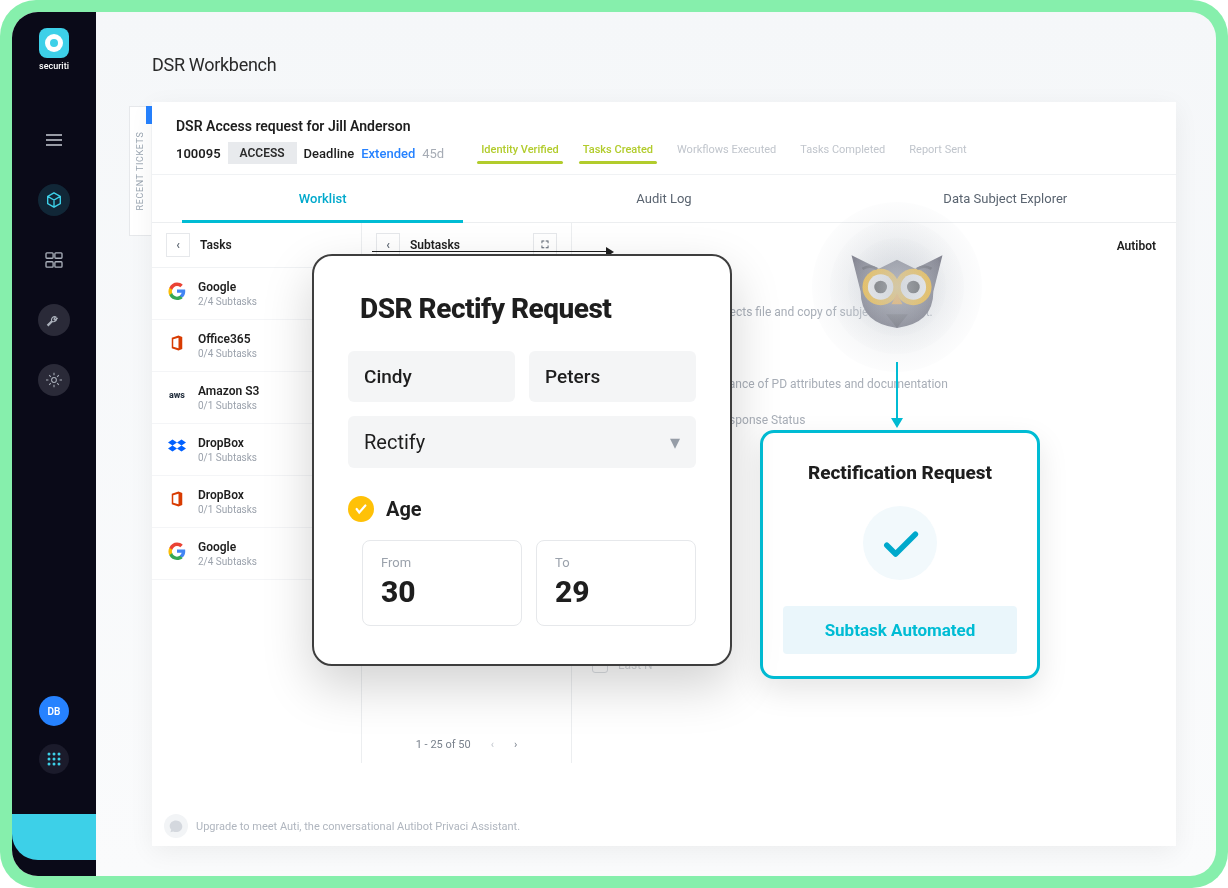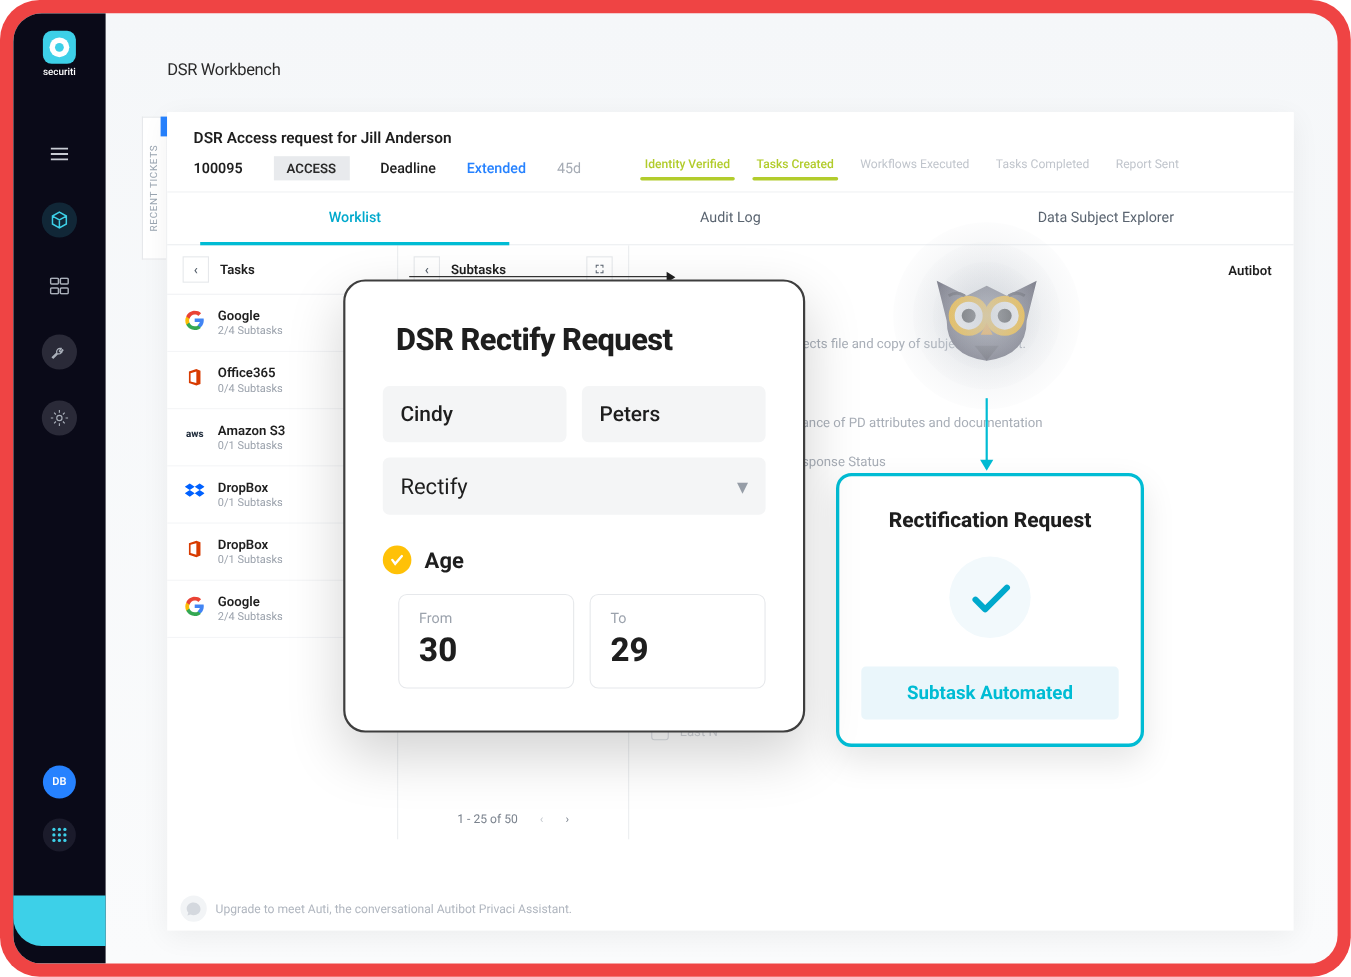--- a/index.html
+++ b/index.html
@@ -1,20 +1,20 @@
 <!DOCTYPE html>
 <html><head>
 <meta charset="utf-8">
 <style>
 * { margin: 0; padding: 0; box-sizing: border-box; font-family: -apple-system, BlinkMacSystemFont, "Segoe UI", Roboto, sans-serif; }
 body { background: #fff; width: 1228px; height: 888px; overflow: hidden; }
 
 .device-frame {
   position: absolute; top: 0; left: 0; width: 1228px; height: 888px;
-  background: #ef4444; border-radius: 36px; padding: 12px;
+  background: #86efac; border-radius: 36px; padding: 12px;
 }
 .screen {
   width: 100%; height: 100%; background: linear-gradient(to bottom, #f5f7f9, #fafbfc);
   border-radius: 26px; overflow: hidden; position: relative;
 }
 
 
 .rail {
   position: absolute; left: 0; top: 0; bottom: 0; width: 84px;
   background: #0a0a18; display: flex; flex-direction: column; align-items: center;
@@ -34,40 +34,40 @@
 .rail-icon.blue { background: rgba(61,208,232,0.15); color: #3dd0e8; }
 .rail-icon.gray { background: #2a2a38; }
 
 .rail-bottom { margin-top: auto; display: flex; flex-direction: column; gap: 18px; align-items: center; padding-bottom: 40px; }
 .avatar { width: 30px; height: 30px; border-radius: 50%; background: #2682ff; color: #fff; font-size: 10px; font-weight: 600; display: flex; align-items: center; justify-content: center; }
 .dots-icon { width: 30px; height: 30px; border-radius: 50%; background: #1b1b2b; display: flex; align-items: center; justify-content: center; }
 .blue-strip { width: 100%; height: 46px; background: linear-gradient(to top, #3dd0e8, #3dd0e8); border-radius: 0 0 0 26px; }
 
 
 .main { position: absolute; left: 84px; right: 0; top: 0; bottom: 0; }
-.page-title { position: absolute; top: 42px; left: 56px; font-size: 15px; font-weight: 400; color: #2a2a2a; letter-spacing: -0.3px; }
+.page-title { position: absolute; top: 42px; left: 56px; font-size: 18px; font-weight: 400; color: #2a2a2a; letter-spacing: -0.3px; }
 
 .content-card {
   position: absolute; top: 90px; left: 56px; right: 40px; bottom: 30px;
   background: #fff; box-shadow: 0 6px 24px rgba(0,0,0,0.06);
 }
 
 
 .recent-tab {
   position: absolute; top: 94px; left: 33px; width: 22px; height: 130px;
   background: #fff; border: 1px solid #e6e8eb; border-right: none;
   display: flex; align-items: center; justify-content: center;
 }
 .recent-tab span { transform: rotate(-90deg); font-size: 9px; letter-spacing: 0.6px; color: #9aa5b1; white-space: nowrap; }
 .recent-chevron { position: absolute; top: 94px; left: 50px; width: 18px; height: 18px; background: #2682ff; display: flex; align-items: center; justify-content: center; }
 
 
 .card-header { padding: 16px 24px 10px; border-bottom: 1px solid #f0f2f4; background: #fff; }
 .req-title { font-size: 14px; font-weight: 600; color: #1e1e1e; margin-bottom: 8px; }
-.req-meta { display: flex; align-items: center; gap: 28px; font-size: 13px; }
+.req-meta { display: flex; align-items: center; gap: 7px; font-size: 13px; }
 .req-id { color: #1e1e1e; font-weight: 600; }
 .badge-access { background: #e8eaed; padding: 4px 12px; font-size: 12px; font-weight: 600; color: #2a2a2a; }
 .deadline-label { color: #1e1e1e; font-weight: 500; }
 .deadline-ext { color: #2682ff; font-weight: 500; }
 .deadline-days { color: #a6acb5; }
 
 .stage-row { display: inline-flex; gap: 24px; font-size: 11px; color: #c0c5cc; margin-left: 30px; }
 .stage { position: relative; padding-bottom: 8px; }
 .stage.done { color: #b2cc2c; font-weight: 500; }
 .stage.done::after { content: ""; position: absolute; left: -4px; right: -4px; bottom: 0; height: 3px; background: #b2cc2c; border-radius: 2px; }

